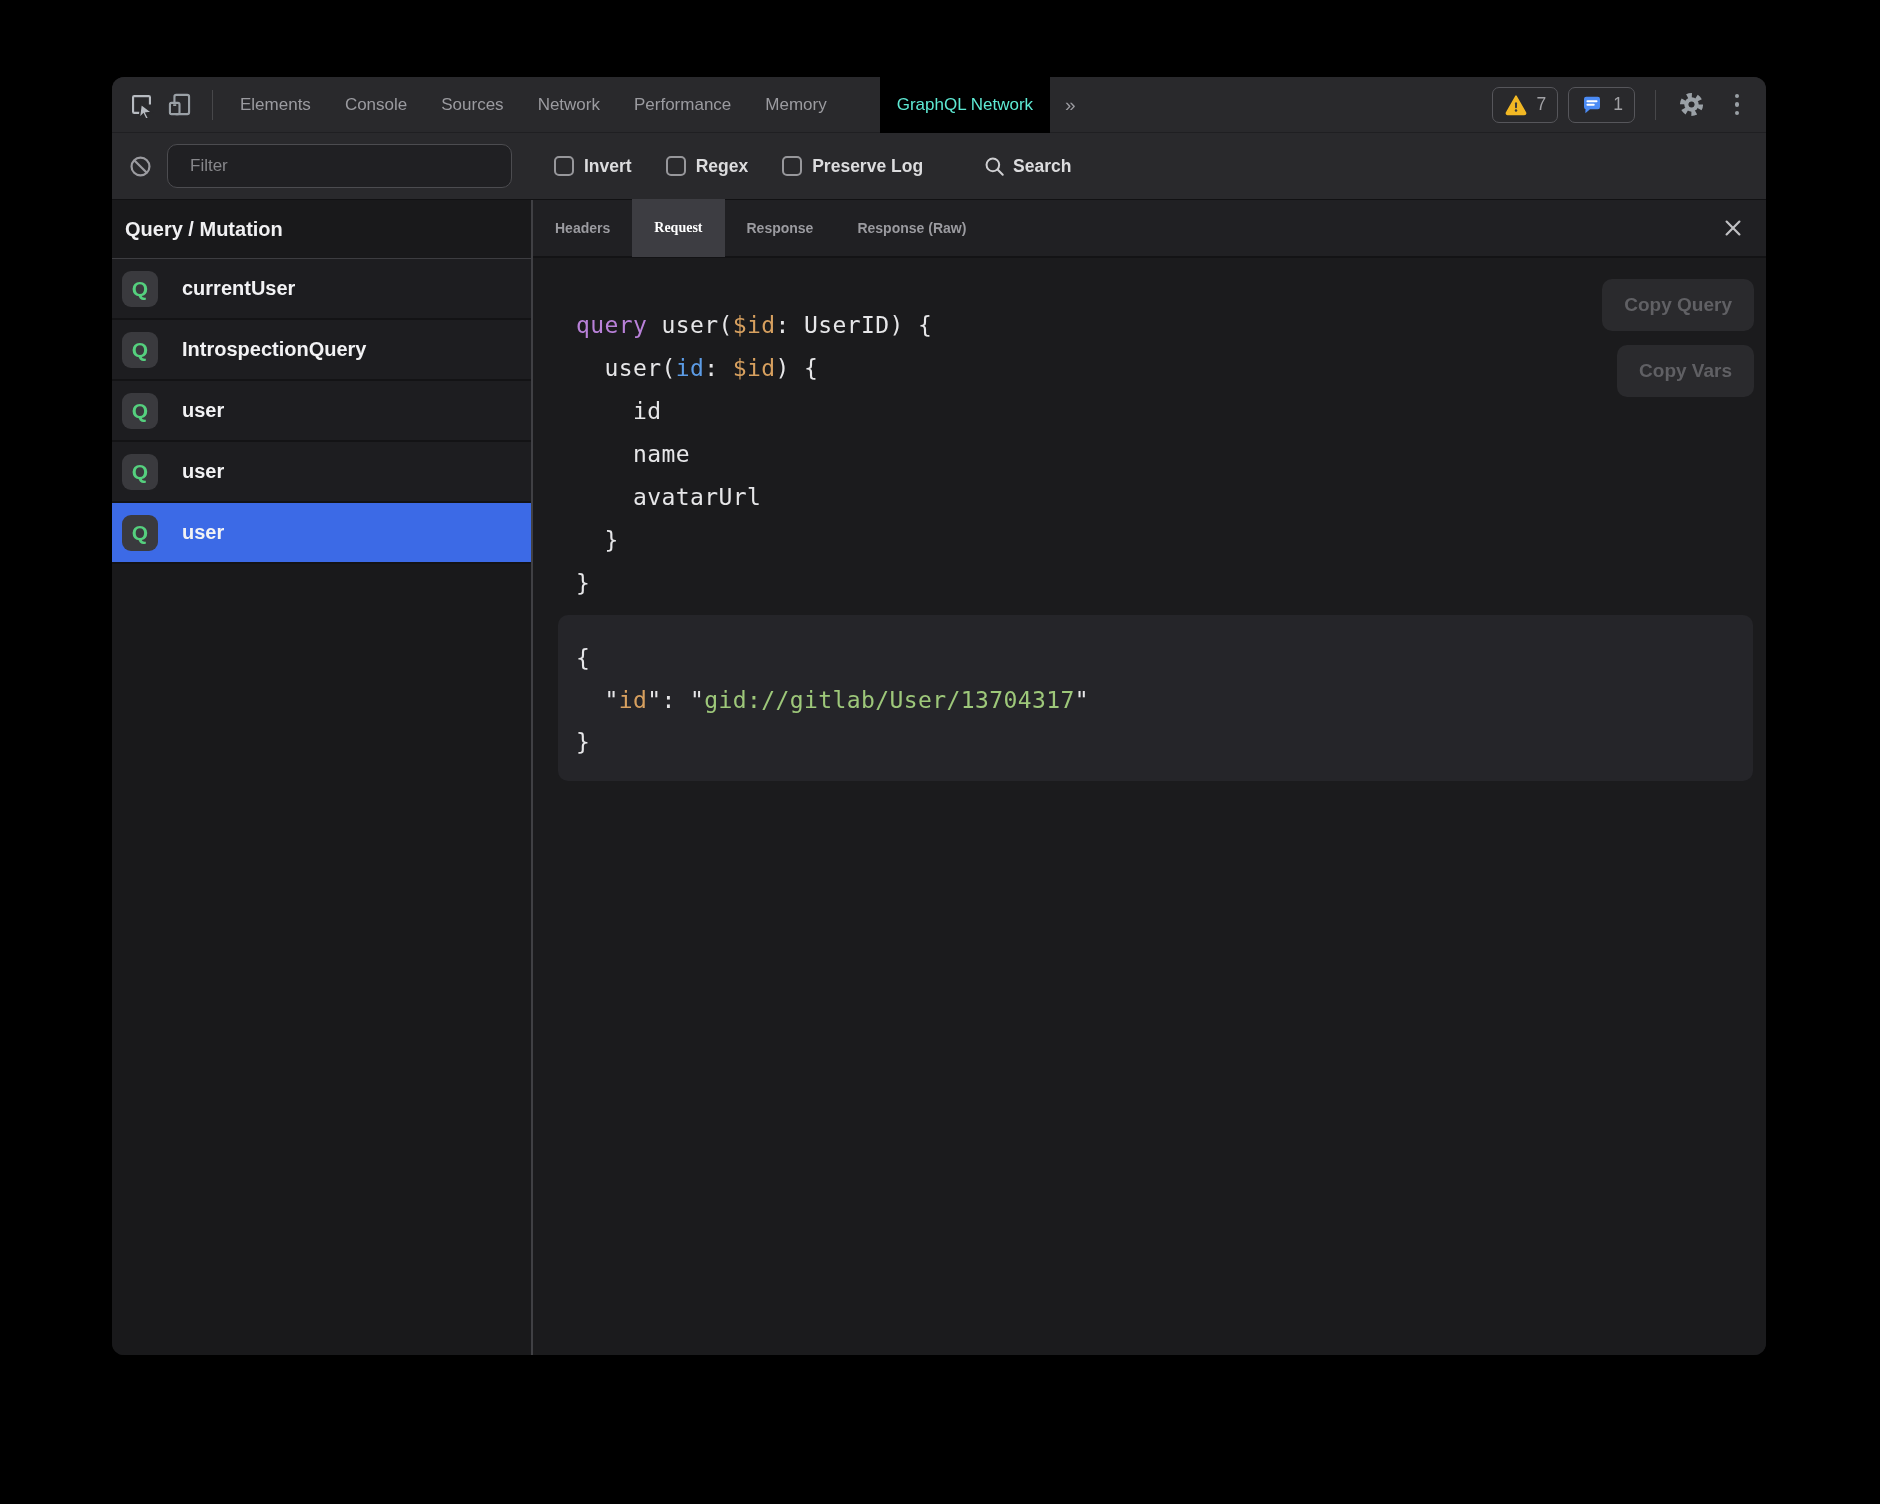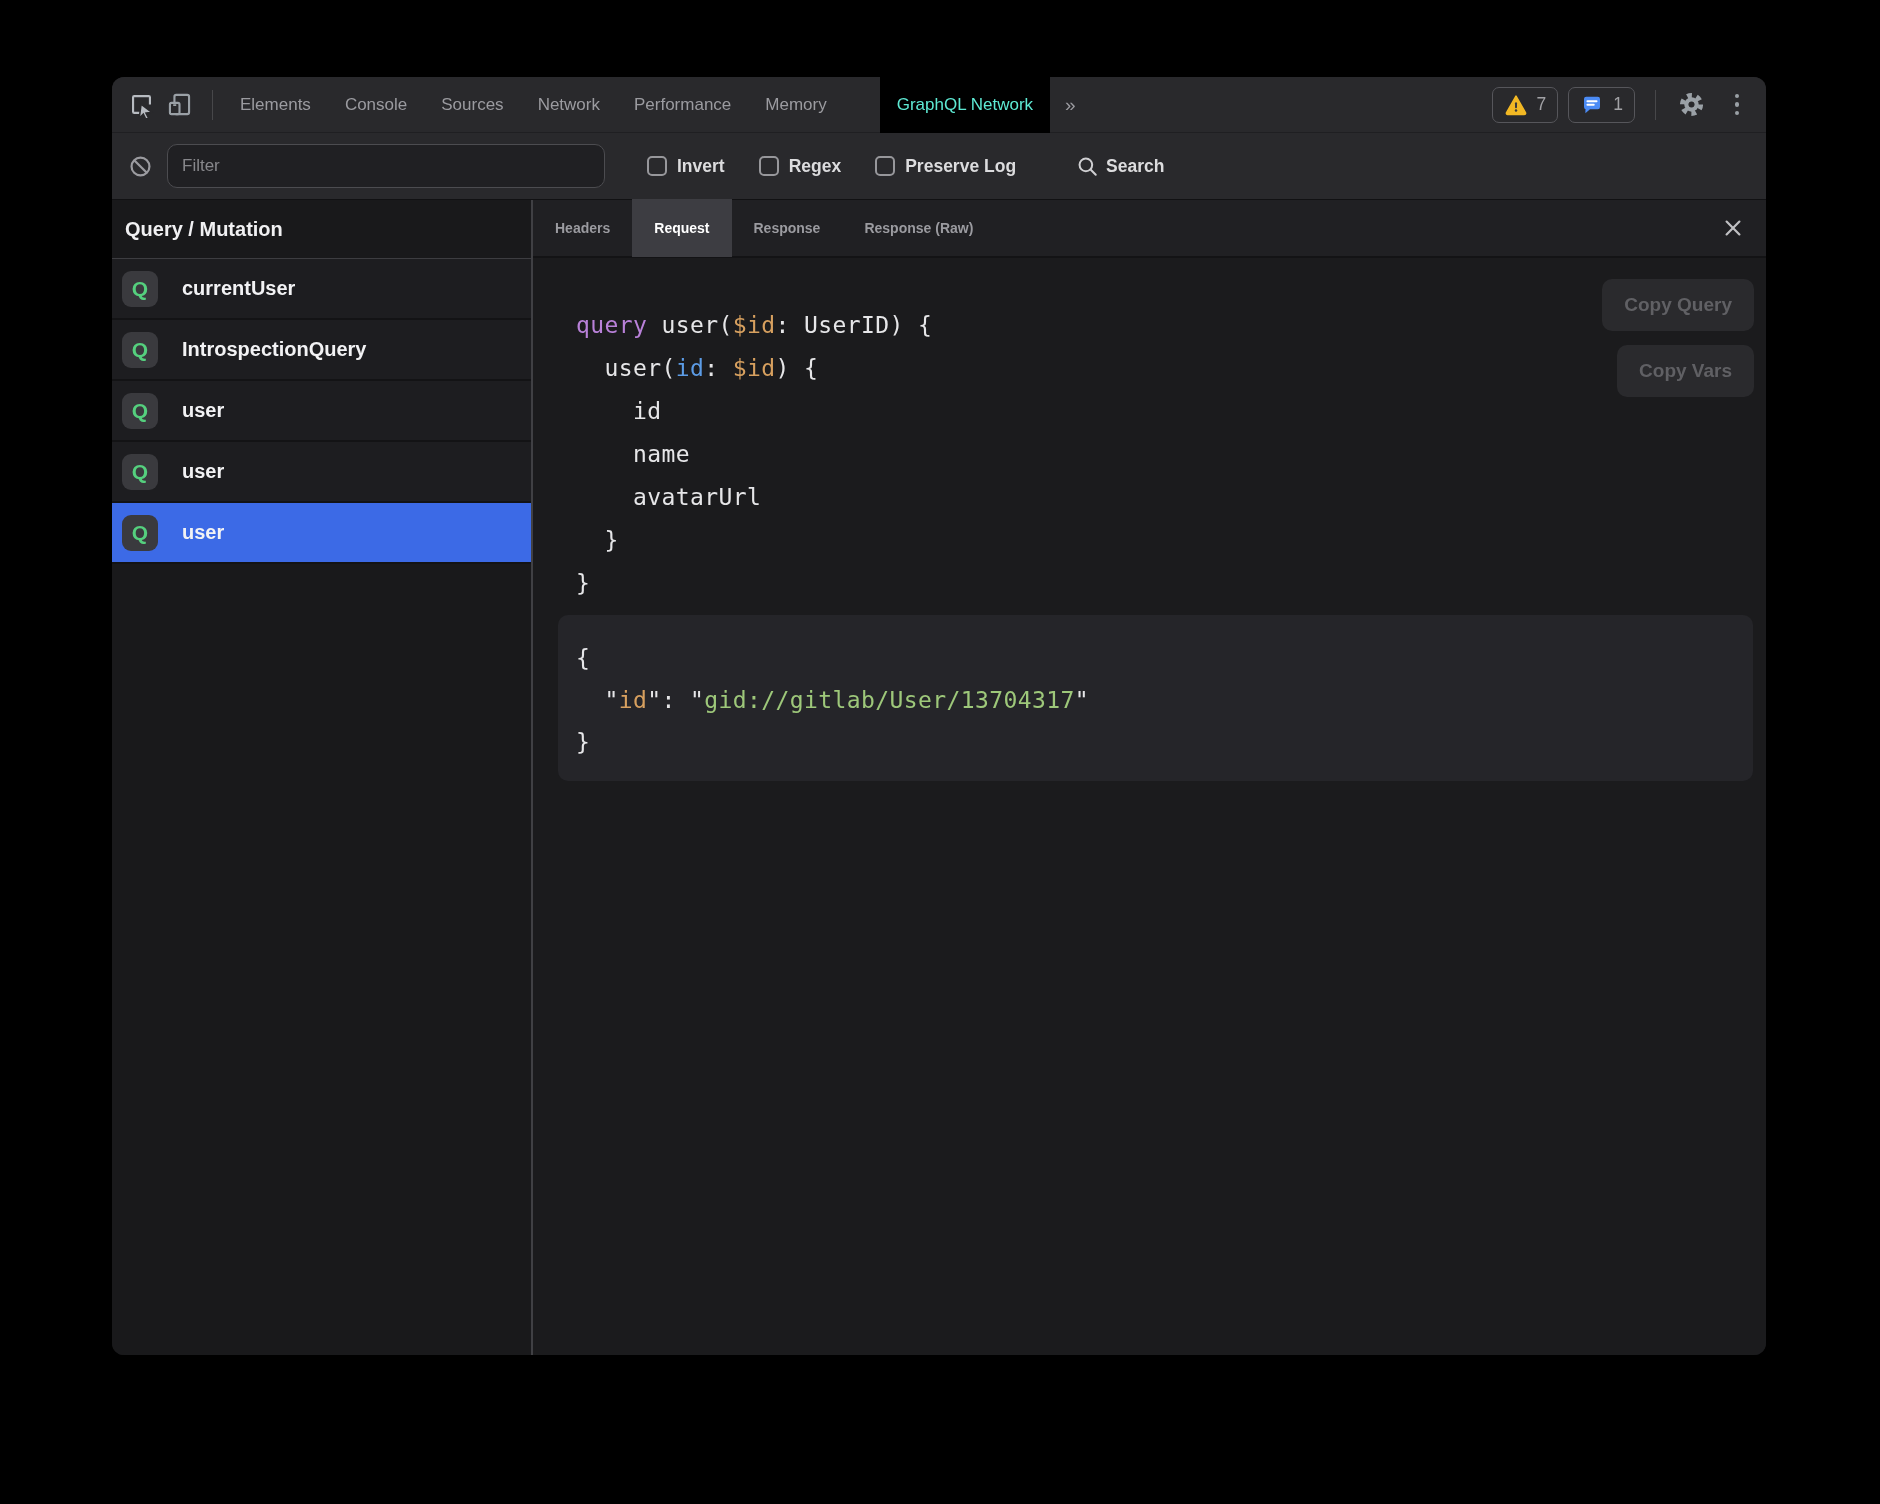--- a/index.html
+++ b/index.html
@@ -29,22 +29,22 @@
   .tab-right { margin-left:auto; display:flex; align-items:center; gap:10px; padding-right:16px; }
   .badgebox { display:flex; align-items:center; gap:9px; height:36px; padding:0 11px; border:1.5px solid #56565b; border-radius:7px; }
   .badgecount { font-size:17.5px; color:#a2a2a6; }
   .kebab { display:flex; flex-direction:column; align-items:center; gap:4px; width:26px; }
   .kebab i { width:4.5px; height:4.5px; border-radius:50%; background:#9aa0a6; }
 
   
   .filterbar { height:67px; background:#29292c; display:flex; align-items:center; padding-left:16px; flex:0 0 auto;
                border-bottom:1px solid #111113; }
   .blockicon { margin-right:14px; display:flex; }
-  .filterinput { width:438px; height:44px; border-radius:10px; background:#202023; border:1px solid #4c4c50;
-                 color:#e8e8ea; font-size:17px; padding:0 14px; outline:none; font-family:"Liberation Sans", sans-serif; }
+  .filterinput { width:345px; height:44px; border-radius:10px; background:#202023; border:1px solid #4c4c50;
+                 color:#e8e8ea; font-size:17px; padding:0 22px; outline:none; font-family:"Liberation Sans", sans-serif; }
   .filterinput::placeholder { color:#87878b; }
   .cbgroup { display:flex; align-items:center; gap:10px; margin-left:34px; }
   .cbgroup.first { margin-left:42px; }
   .checkbox { width:20px; height:20px; border:2px solid #97979b; border-radius:5px; background:transparent; flex:0 0 auto; }
   .cblabel { font-size:17.5px; font-weight:600; color:#dcdcde; white-space:nowrap; }
   .searchgroup { display:flex; align-items:center; gap:7px; margin-left:60px; }
 
   
   .content { flex:1; display:flex; min-height:0; }
 
@@ -53,21 +53,21 @@
                border-bottom:1px solid #3d3d41; flex:0 0 auto; }
   .sb-item { height:61px; display:flex; align-items:center; background:#1d1d20; border-bottom:2px solid #131315; }
   .sb-item.selected { background:#3c6ae6; }
   .qbadge { width:36px; height:36px; margin-left:10px; border-radius:9px; background:#3a3a3e; color:#55d07e;
             display:flex; align-items:center; justify-content:center; font-size:21px; font-weight:bold; flex:0 0 auto; }
   .sb-label { margin-left:24px; color:#f2f2f4; font-size:20px; font-weight:bold; }
 
   .rightpanel { flex:1; display:flex; flex-direction:column; min-width:0; background:#1b1b1d; }
   .detailtabs { height:58px; background:#202023; display:flex; align-items:center; border-bottom:2px solid #131315; flex:0 0 auto; }
   .dtab { height:58px; display:flex; align-items:center; padding:0 22px; font-size:14px; font-weight:bold; color:#9b9ba0; white-space:nowrap; }
-  .dtab.active { background:#3d3d42; color:#fff; }
+  .dtab.active { background:#3d3d42; color:#fff;font-family:Liberation Serif, serif; }
   .closebtn { margin-left:auto; margin-right:18px; display:flex; align-items:center; justify-content:center; width:30px; height:30px; }
 
   .codescroll { flex:1; position:relative; overflow:hidden; }
   .copybtn { position:absolute; right:12px; height:52px; padding:0 22px; border-radius:10px; background:#2a2a2d;
              color:#606064; font-size:19px; font-weight:bold; display:flex; align-items:center; border:none; }
   .copybtn.q { top:21px; }
   .copybtn.v { top:87px; }
 
   .code { font-family:"DejaVu Sans Mono", monospace; font-size:23px; letter-spacing:0.4px; }
   .queryblock { padding:46px 0 0 43px; }

